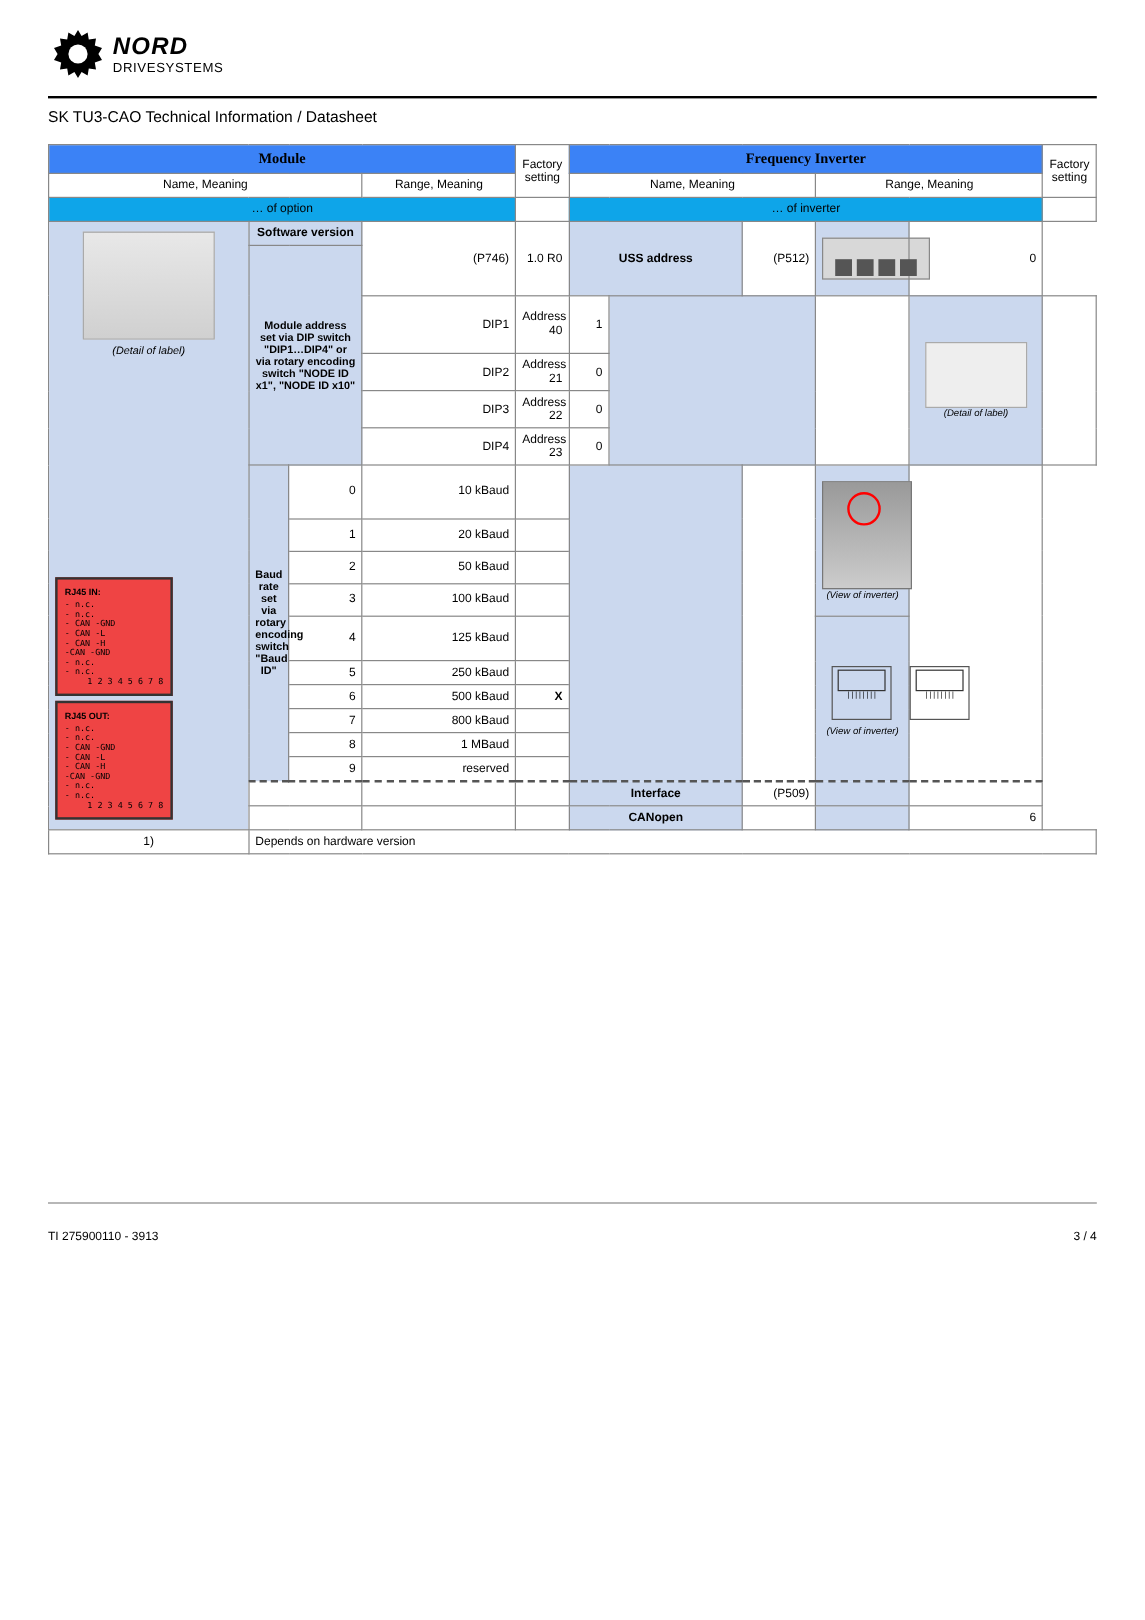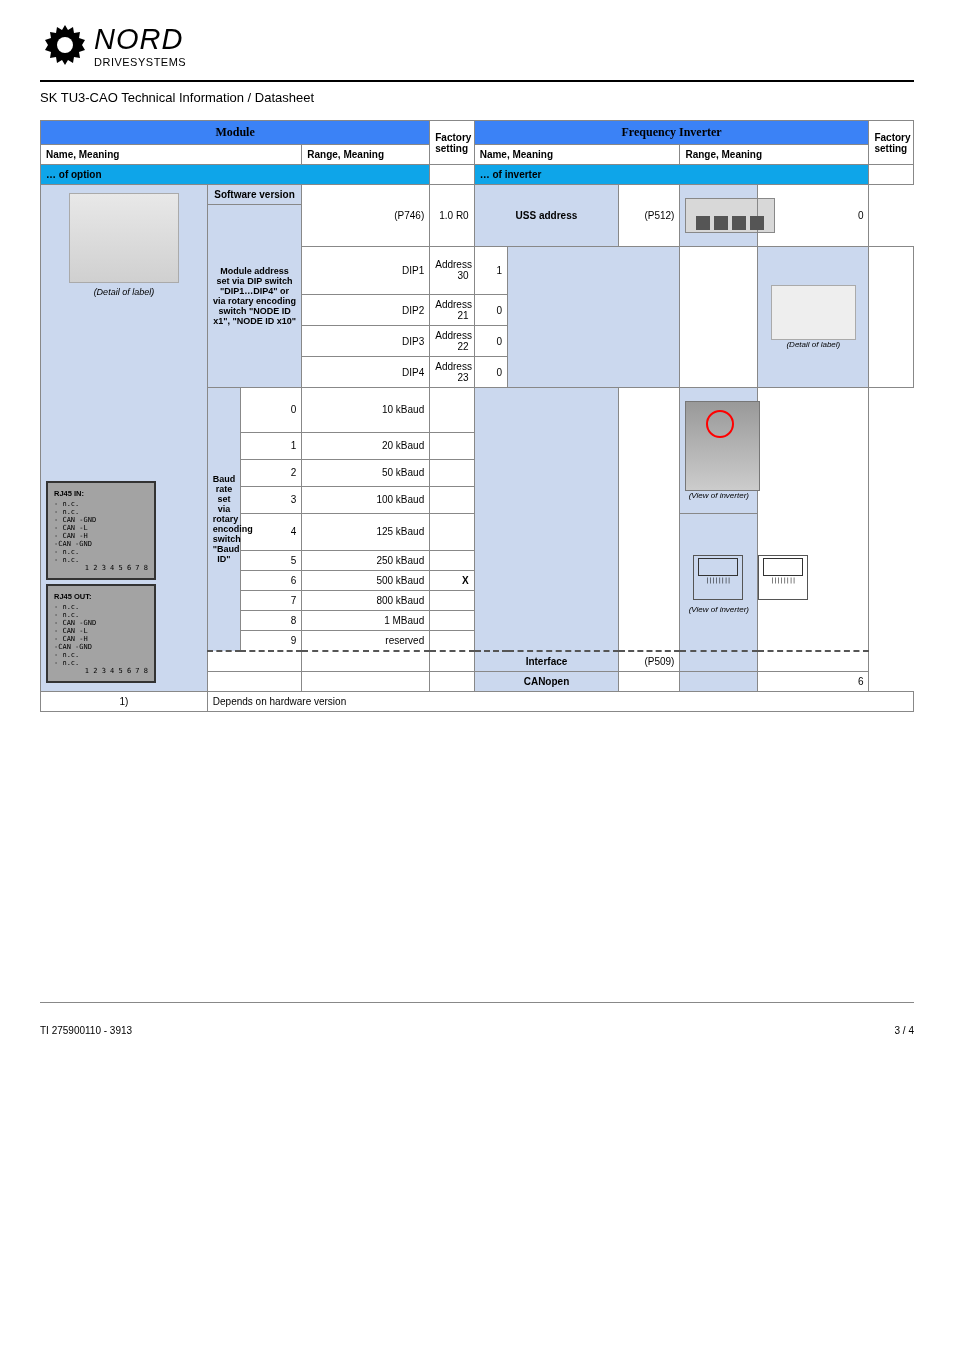--- a/index.html
+++ b/index.html
@@ -2,34 +2,34 @@
 <html><head>
 <meta charset="utf-8">
 <style>
 * { margin: 0; padding: 0; box-sizing: border-box; }
 body { font-family: Arial, sans-serif; background: #fff; width: 954px; }
 .page { padding: 20px 40px; }
 .logo-area { margin-bottom: 10px; }
 .logo { display: flex; align-items: center; gap: 4px; }
 .gear-icon { width: 50px; height: 50px; }
 .logo-text { display: flex; flex-direction: column; }
-.logo-nord { font-weight: normal; font-style: italic; font-size: 29px; letter-spacing: 1px; }
+.logo-nord { font-weight: bold; font-style: italic; font-size: 20px; letter-spacing: 1px; }
 .logo-sub { font-weight: normal; font-size: 11px; letter-spacing: 0.5px; }
 .hr { border-top: 2px solid #000; margin-bottom: 8px; }
 .doc-title { font-size: 13px; margin-bottom: 15px; }
 table.main { width: 100%; border-collapse: collapse; font-size: 10px; table-layout: fixed; }
 table.main td, table.main th { border: 1px solid #888; padding: 4px 5px; vertical-align: middle; }
 .hdr-blue { background: #3b82f6; font-weight: bold; text-align: center; font-size: 12px; padding: 8px; font-family: Liberation Serif, serif; }
-.sub-hdr { font-weight: bold; font-size: 10px; padding: 6px; }
+.sub-hdr { font-weight: normal; text-align: center; font-size: 10px; padding: 6px; }
 .lbl-cell { background: #cbd8ee; font-weight: bold; text-align: center; padding: 6px 4px; }
 .val-cell { text-align: right; }
 .left-col { background: #cbd8ee; width: 150px; padding: 8px; vertical-align: top; position: relative; }
 .img-placeholder { background: #fff; border: 1px solid #aaa; margin: 4px auto; }
 .label-card { width: 110px; height: 90px; background: linear-gradient(#e8e8e8, #d0d0d0); }
-.rj45-box { background: #a3a3a3; border: 2px solid #333; padding: 6px; font-size: 7.5px; margin: 4px 0; width: 110px; }
+.rj45-box { background: #ef4444; border: 2px solid #333; padding: 6px; font-size: 7.5px; margin: 4px 0; width: 98px; }
 .rj45-title { font-weight: bold; margin-bottom: 2px; }
 .rj45-line { font-family: monospace; font-size: 7px; }
 .dip-img { width: 90px; height: 35px; background: #d8d8d8; border: 1px solid #888; margin: 0 auto; display: flex; justify-content: center; align-items: flex-end; padding: 2px; }
 .dip-img span { width: 14px; height: 14px; background: #555; margin: 0 2px; }
 .rot-sw { width: 85px; height: 55px; background: #eee; border: 1px solid #aaa; margin: 0 auto; position: relative; }
 .inv-img { width: 75px; height: 90px; background: linear-gradient(#999, #ccc); margin: 0 auto; border: 1px solid #777; position: relative; }
 .inv-img .circ { position: absolute; top: 8px; left: 20px; width: 28px; height: 28px; border: 2px solid red; border-radius: 50%; }
 .rj45-sockets { width: 130px; height: 55px; display: flex; justify-content: space-around; align-items: center; margin: 0 auto; }
 .rj45-sock { width: 50px; height: 45px; border: 1px solid #555; display: flex; flex-direction: column; align-items: center; font-size: 6px; }
 .rj45-sock .top { width: 40px; height: 18px; border: 1px solid #333; margin-top: 2px; }
@@ -137,21 +137,21 @@
               <span></span>
             </div>
       </td>
       <td class="val-cell" rowspan="2">0</td>
     </tr>
     <tr>
       <td class="lbl-cell" colspan="2" rowspan="5" style="font-size:9px">Module address set via DIP switch "DIP1…DIP4" or via rotary encoding switch "NODE ID x1", "NODE ID x10"</td>
     </tr>
     <tr>
       <td class="val-cell">DIP1</td>
-      <td class="val-cell">Address 30</td>
+      <td class="val-cell">Address 40</td>
       <td class="val-cell">1</td>
       <td class="lbl-cell" colspan="2" rowspan="4"></td>
       <td rowspan="4"></td>
       <td class="imgcell" rowspan="4">
         <div class="rot-sw"></div>
         <div style="font-style:italic;font-size:8px">(Detail of label)</div>
       </td>
       <td rowspan="4"></td>
     </tr>
     <tr>

